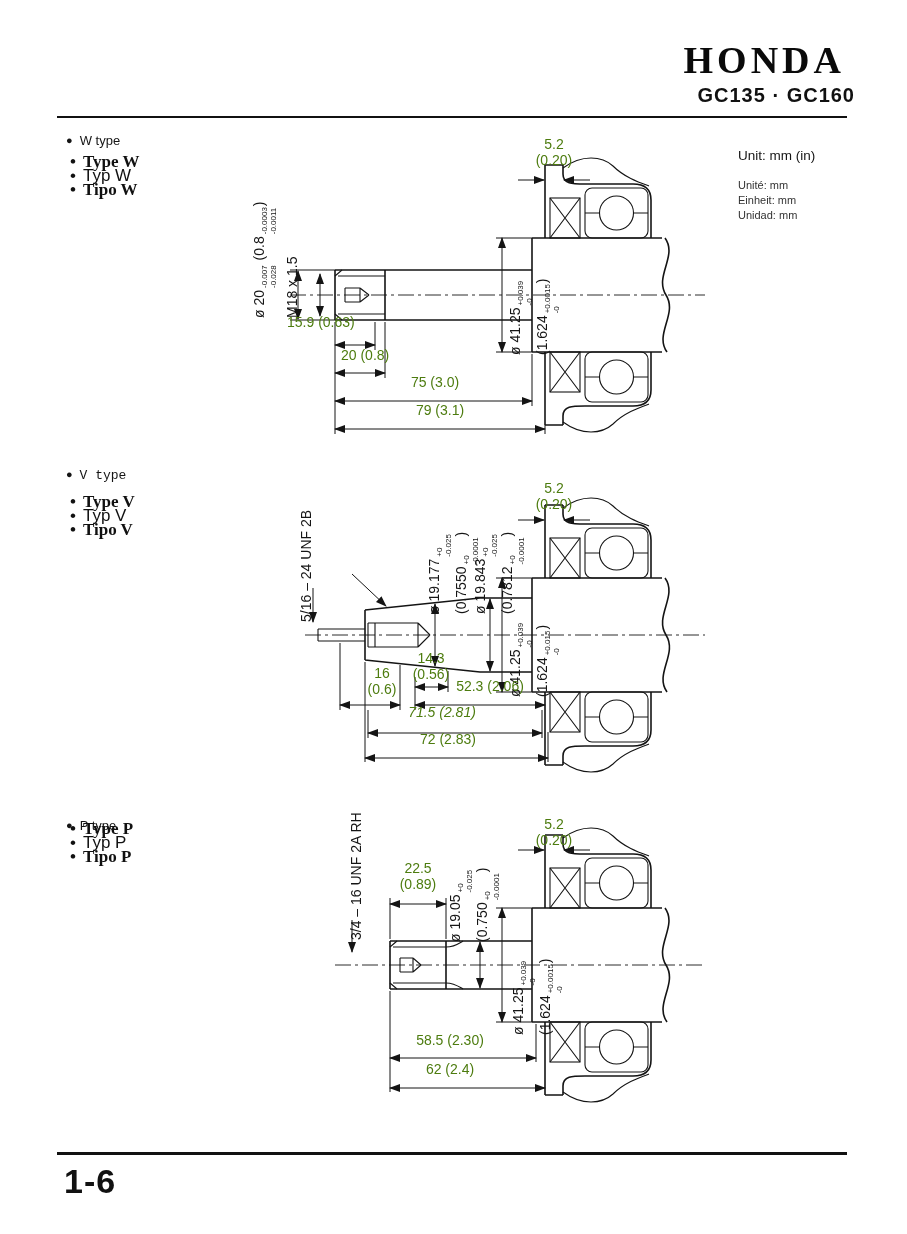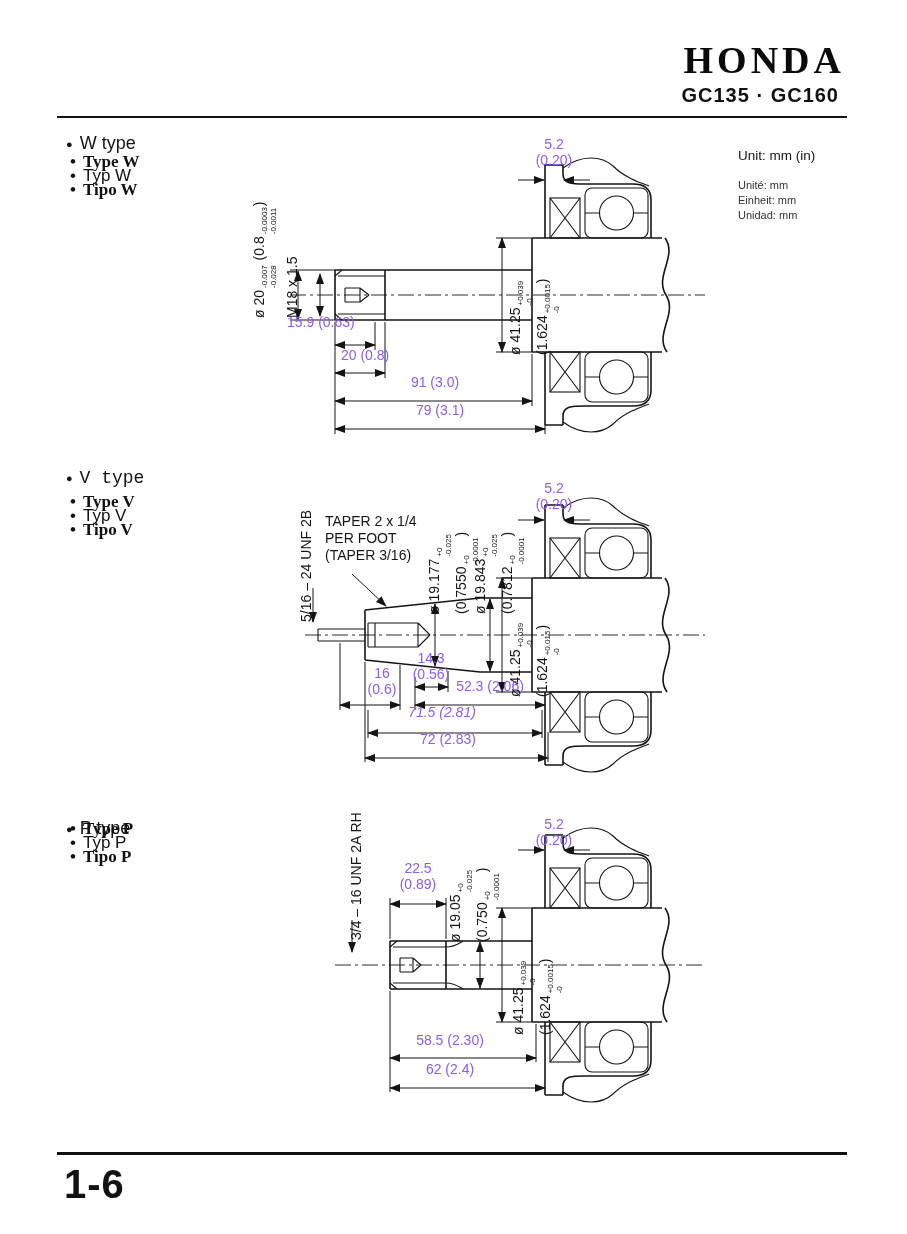--- a/index.html
+++ b/index.html
@@ -3,47 +3,47 @@
 <meta charset="utf-8">
 <style>
   html,body { margin:0; padding:0; background:#e8e8e8; }
   .page { position:relative; width:907px; height:1234px; background:#ffffff;
           font-family:"Liberation Sans", sans-serif; color:#111; overflow:hidden; }
   .abs { position:absolute; }
   .brand { font-family:"Liberation Serif", serif; font-weight:bold; font-size:38px;
            letter-spacing:4px; color:#0a0a0a; }
   .models { font-weight:bold; font-size:20px; letter-spacing:1px; }
   .rule { background:#111; }
-  .sec-title { font-size:18px; color:#151515; }
+  .sec-title { font-size:13px; color:#151515; }
   .sec-title::before { content:"●"; font-size:11px; margin-right:7px; vertical-align:1px; }
   .sub { font-size:17px; line-height:14px; }
   .sub::before { content:"•"; margin-right:7px; }
   .sub.b { font-family:"Liberation Serif", serif; font-weight:bold; }
   .unit-main { font-size:13.5px; color:#151515; }
   .unit-sub { font-size:11px; line-height:15px; color:#333; }
-  .dim { font-size:14px; white-space:nowrap; color:#8b5cf6; }
+  .dim { font-size:14px; white-space:nowrap; color:#4d7c0f; }
   .ctr { text-align:center; line-height:16px; }
   .tol { display:inline-flex; flex-direction:column; justify-content:center;
          font-size:8px; line-height:8.5px; vertical-align:-3px; margin:0 1px 0 2px; }
   .vlabel { position:absolute; transform:rotate(-90deg); transform-origin:0 0;
             white-space:nowrap; font-size:14px; line-height:16px; color:#151515; }
   .taper-note { font-size:14px; line-height:17px; color:#151515; }
-  .pageno { font-size:40px; font-weight:bold; letter-spacing:1px; }
+  .pageno { font-size:34px; font-weight:bold; letter-spacing:1px; }
   svg .o { fill:none; stroke:#141414; stroke-width:1.6; }
   svg .t { fill:none; stroke:#141414; stroke-width:1.1; }
   svg .d { fill:none; stroke:#141414; stroke-width:1; }
   svg .cl { fill:none; stroke:#141414; stroke-width:0.9; stroke-dasharray:16 4 3 4; }
 </style>
 </head>
 <body>
 
 <div class="page">
 
   <div class="abs brand" style="right:62px; top:38px;">HONDA</div>
-  <div class="abs models" style="right:68px; top:84px;">GC135 · GC160</div>
+  <div class="abs models" style="right:52px; top:84px;">GC135 · GC160</div>
   <div class="abs rule" style="left:57px; top:116px; width:790px; height:2px;"></div>
 
   <div class="abs unit-main" style="left:738px; top:148px;">Unit: mm (in)</div>
   <div class="abs unit-sub" style="left:738px; top:178px;">
     <div>Unité: mm</div>
     <div>Einheit: mm</div>
     <div>Unidad: mm</div>
   </div>
 
   <div class="abs sec-title" style="left:66px; top:133px;">W type</div>
@@ -116,21 +116,21 @@
           <span>+0.0015</span>
           <span>-0</span>
         </span><span>)</span></div>
   </div>
   <div class="abs dim ctr" style="left:524px; top:136px; width:60px;">
     <div>5.2</div>
     <div>(0.20)</div>
   </div>
   <div class="abs dim" style="left:287px; top:314px;">15.9 (0.63)</div>
   <div class="abs dim" style="left:341px; top:347px;">20 (0.8)</div>
-  <div class="abs dim ctr" style="left:385px; top:374px; width:100px;">91 (3.0)</div>
+  <div class="abs dim ctr" style="left:385px; top:374px; width:100px;">75 (3.0)</div>
   <div class="abs dim ctr" style="left:390px; top:402px; width:100px;">79 (3.1)</div>
 
   <div class="abs sec-title" style="left:66px; top:468px;font-family:Liberation Mono, monospace;">V type</div>
   <div class="abs" style="left:70px; top:495px;">
     <div class="sub b">Type V</div>
     <div class="sub">Typ V</div>
     <div class="sub b">Tipo V</div>
   </div>
 
   <svg class="abs" style="left:250px; top:470px;" width="470" height="310" viewBox="0 0 470 310">
@@ -166,25 +166,20 @@
     <line class="d" x1="90" y1="235" x2="150" y2="235" marker-start="url(#ah)" marker-end="url(#ah)"></line>
     <line class="d" x1="165" y1="235" x2="295" y2="235" marker-start="url(#ah)" marker-end="url(#ah)"></line>
     <line class="d" x1="118" y1="263" x2="292" y2="263" marker-start="url(#ah)" marker-end="url(#ah)"></line>
     <line class="d" x1="115" y1="288" x2="298" y2="288" marker-start="url(#ah)" marker-end="url(#ah)"></line>
     <line class="d" x1="252" y1="108" x2="252" y2="222" marker-start="url(#ah)" marker-end="url(#ah)"></line>
     <path class="d" d="M246,108 L282,108 M246,222 L282,222"></path>
     <line class="d" x1="268" y1="50" x2="294" y2="50" marker-end="url(#ah)"></line>
     <line class="d" x1="340" y1="50" x2="314" y2="50" marker-end="url(#ah)"></line>
   </svg>
 
-  <div class="abs taper-note" style="left:325px; top:513px;">
-    <div>TAPER 2 x 1/4</div>
-    <div>PER FOOT</div>
-    <div>(TAPER 3/16)</div>
-  </div>
   <div class="vlabel dim" style="left:298px; top:622px;">5/16 – 24 UNF 2B</div>
   <div class="vlabel dim" style="left:426px; top:614px;">
     <div><span>ø 19.177</span><span class="tol">
           <span>+0</span>
           <span>-0.025</span>
         </span></div>
     <div><span>(0.7550</span><span class="tol">
           <span>+0</span>
           <span>-0.0001</span>
         </span><span>)</span></div>

